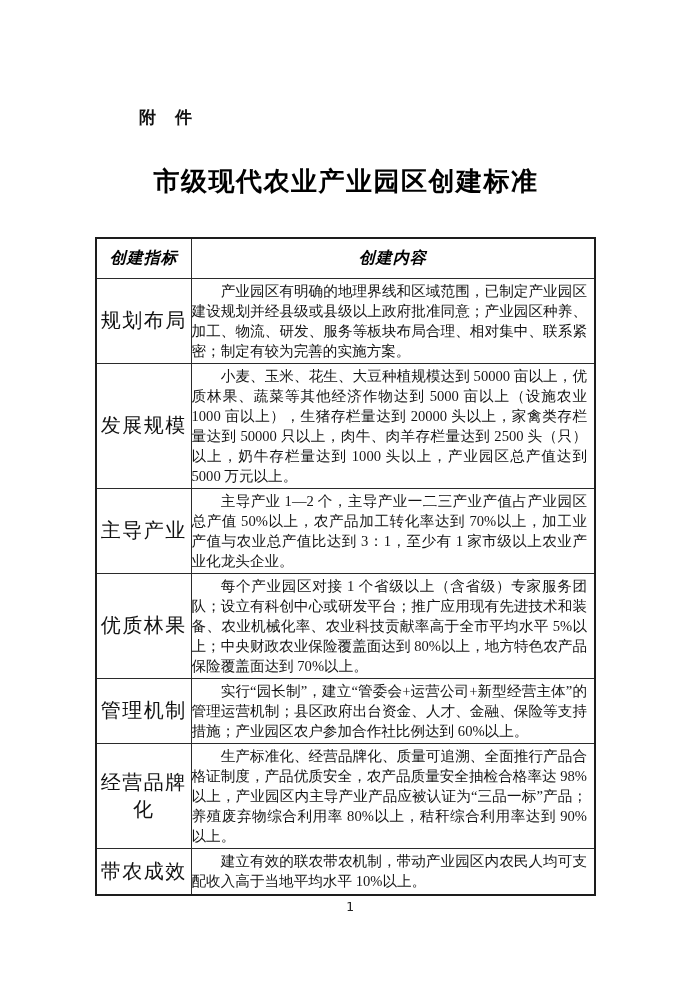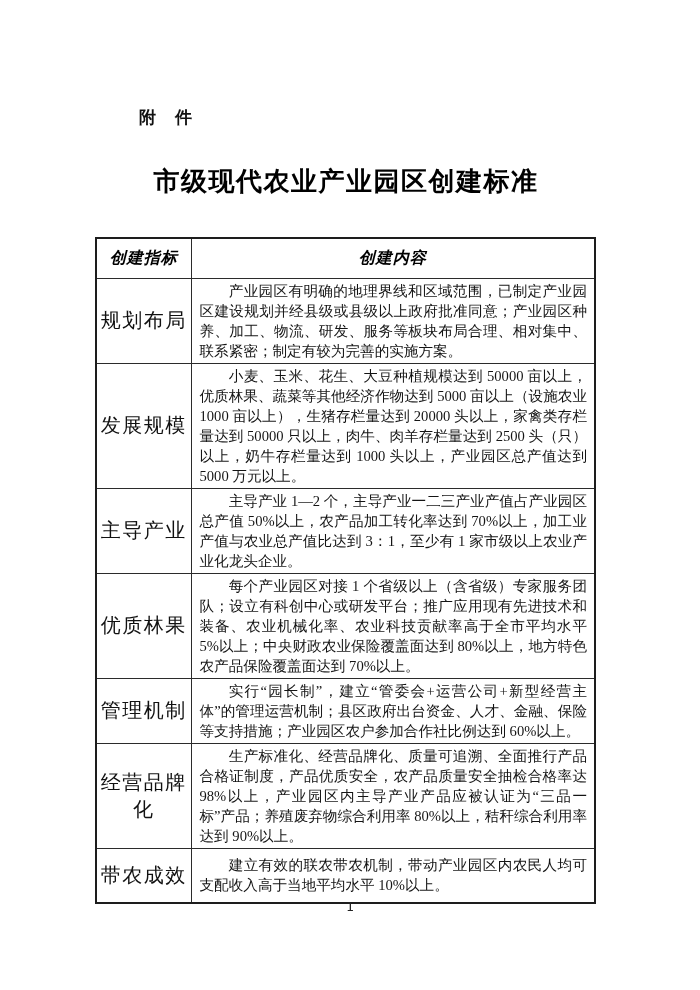--- a/index.html
+++ b/index.html
@@ -62,21 +62,21 @@
   col.c-indicator { width: 95px; }
   col.c-content  { width: 404px; }
 
   tr.hdr    { height: 40px; font-style: italic; }
   tr.r0     { height: 85px; }
   tr.r1     { height: 100px; }
   tr.r2     { height: 78px; }
   tr.r3     { height: 92px; }
   tr.r4     { height: 63px; }
   tr.r5     { height: 90px; }
-  tr.r6     { height: 55px; }
+  tr.r6     { height: 47px; }
 
   th.head-cell {
     font-family: "Liberation Sans", "DejaVu Sans", sans-serif;
     font-weight: bold;
     font-size: 16px;
     letter-spacing: 1px;
     color: #000;
     text-align: center;
     vertical-align: middle;
     background: #fff;
@@ -84,21 +84,21 @@
   td.label-cell {
     text-align: center;
     vertical-align: middle;
     font-size: 20px;
     letter-spacing: 1.5px;
     color: #111;
     font-family: "Liberation Serif", "DejaVu Serif", serif;
   }
   td.content-cell {
     vertical-align: middle;
-    padding: 2px 7px 2px 8px;
+    padding: 2px 7px 2px 0;
   }
   td.content-cell p {
     margin: 0;
     font-size: 14.6px;
     line-height: 20px;
     text-indent: 2em;
     text-align: justify;
     color: #141414;
     font-family: "Liberation Serif", "DejaVu Serif", serif;
   }

